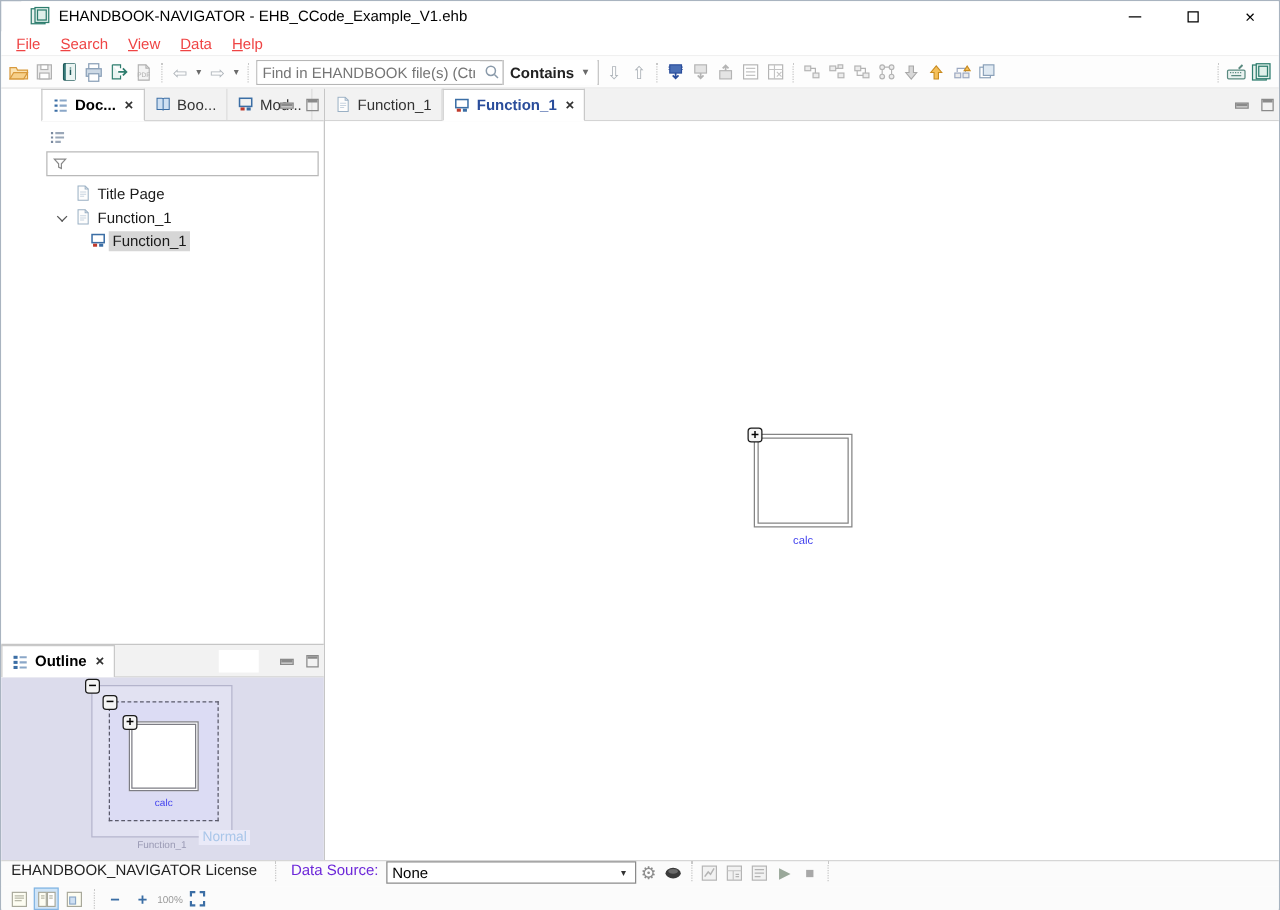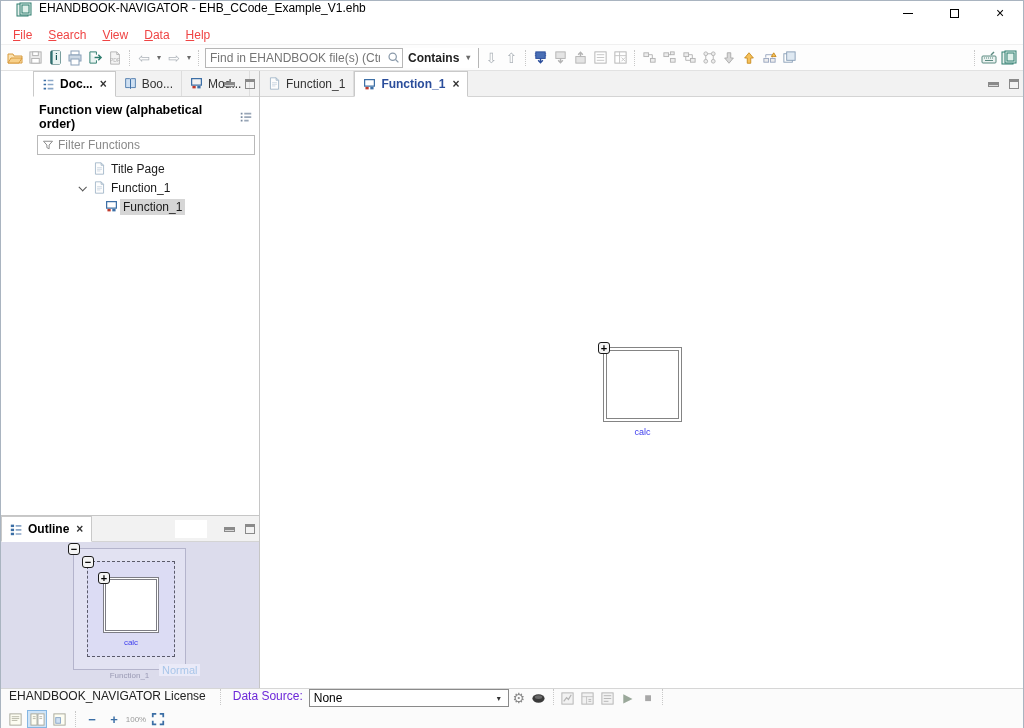--- a/index.html
+++ b/index.html
@@ -1,20 +1,20 @@
 <!DOCTYPE html>
 <html><head>
 <meta charset="utf-8">
 <style>
   * { margin:0; padding:0; box-sizing:border-box; }
   html,body { width:1024px; height:728px; background:#fff; font-family:"Liberation Sans",sans-serif; font-size:12px; color:#1a1a1a; overflow:hidden; }
   .window { position:relative; width:1024px; height:728px; background:#fff; border:1px solid #a9b4c0; }
 
   
-  .titlebar { position:absolute; left:8px; top:0; right:0; height:24px; background:#fff; display:flex; align-items:flex-start; }
+  .titlebar { position:absolute; left:16px; top:0; right:0; height:24px; background:#fff; display:flex; align-items:center; }
   .titlebar .app-ic { margin:0 6px 0 6px; }
   .title-text { font-size:12px; color:#000; }
   .wcontrols { position:absolute; right:0; top:0; height:24px; display:flex; }
   .wbtn { width:46px; height:24px; display:flex; align-items:center; justify-content:center; color:#000; cursor:default; }
   .min-shape { width:10px; height:1px; background:#000; display:inline-block; }
   .max-shape { width:9px; height:9px; border:1px solid #000; display:inline-block; }
   .close-glyph { font-size:14px; line-height:1; }
 
   
   .menubar { position:absolute; left:0; top:24px; right:0; height:20px; background:#fff; display:flex; align-items:center; padding-left:4px; border-bottom:1px solid #f0f0f0; }
@@ -53,21 +53,21 @@
   .mm-max { width:10px; height:10px; border:1px solid #8a8a8a; display:inline-block; position:relative; }
   .mm-max::before { content:""; position:absolute; left:0; top:0; width:100%; height:2px; background:#8a8a8a; }
 
   
   .fv-header { display:flex; align-items:center; padding:6px 6px 4px 6px; }
   .fv-title { font-weight:bold; font-size:12.5px; color:#000; flex:1; }
   .filterbox { display:flex; align-items:center; border:1px solid #b9b9b9; background:#fff; height:20px; margin:0 4px; padding:0 4px; gap:4px; }
   .filter-input { border:none; outline:none; flex:1; font-size:12px; color:#333; font-family:"Liberation Sans",sans-serif; }
   .filter-input::placeholder { color:#8a8a8a; }
   .tree { padding-top:4px; }
-  .tree-row { display:flex; align-items:center; height:19px;margin-left:33px; }
+  .tree-row { display:flex; align-items:center; height:19px; }
   .tw { width:16px; flex:none; display:inline-flex; align-items:center; justify-content:center; }
   .chev { width:6px; height:6px; border-right:1px solid #555; border-bottom:1px solid #555; transform:rotate(45deg) translateY(-1px); }
   .tree-label { padding:1px 3px; }
   .tree-label.sel { background:#d6d6d6; }
   .ind1 { padding-left:8px; } .ind2 { padding-left:36px; }
 
   
   .outline-blank { position:absolute; right:52px; top:4px; width:32px; height:18px; background:#fff; }
   .outline-content { position:absolute; left:0; top:26px; right:0; bottom:0; background:#dcdcec; overflow:hidden; }
   .mini-outer { position:absolute; left:72px; top:6px; width:113px; height:122px; background:#e2e2f2; border:1px solid #b4b4cc; }
@@ -340,31 +340,29 @@
                 <rect x="9" y="11" width="4" height="3" fill="#3b6ea5"></rect>
               </svg>
             <span>Mod...</span>
           </div>
           <div class="minmax">
             <span class="mm-min"></span>
             <span class="mm-max"></span>
           </div>
         </div>
         <div class="fv-header">
-          <span class="fv-title">Function view (alphabetical order)</span>
           <svg width="14" height="14" viewBox="0 0 16 16">
               <path d="M2 4h2M2 8h2M2 12h2" stroke="#7a8aa0" stroke-width="2"></path>
               <path d="M6 4h8M6 8h8M6 12h5" stroke="#9aa7b8" stroke-width="2"></path>
             </svg>
         </div>
         <div class="filterbox">
           <svg width="12" height="12" viewBox="0 0 16 16">
               <path d="M2 3h12l-4.5 5v5l-3-1.5V8z" fill="none" stroke="#8a8a8a" stroke-width="1.3"></path>
             </svg>
-          <input class="filter-input" type="text" placeholder="Filter Functions" style="">
         </div>
         <div class="tree">
           <div class="tree-row ind1">
             <span class="tw"></span>
             <span class="ic">
                 <svg width="13" height="13" viewBox="0 0 16 16">
                   <path d="M3 1h7l3 3v11H3z" fill="#fdfdfd" stroke="#9ab0c4"></path>
                   <path d="M10 1v3h3" fill="none" stroke="#9ab0c4"></path>
                   <path d="M5 7h6M5 9h6M5 11h4" stroke="#c8d4e0"></path>
                 </svg>

